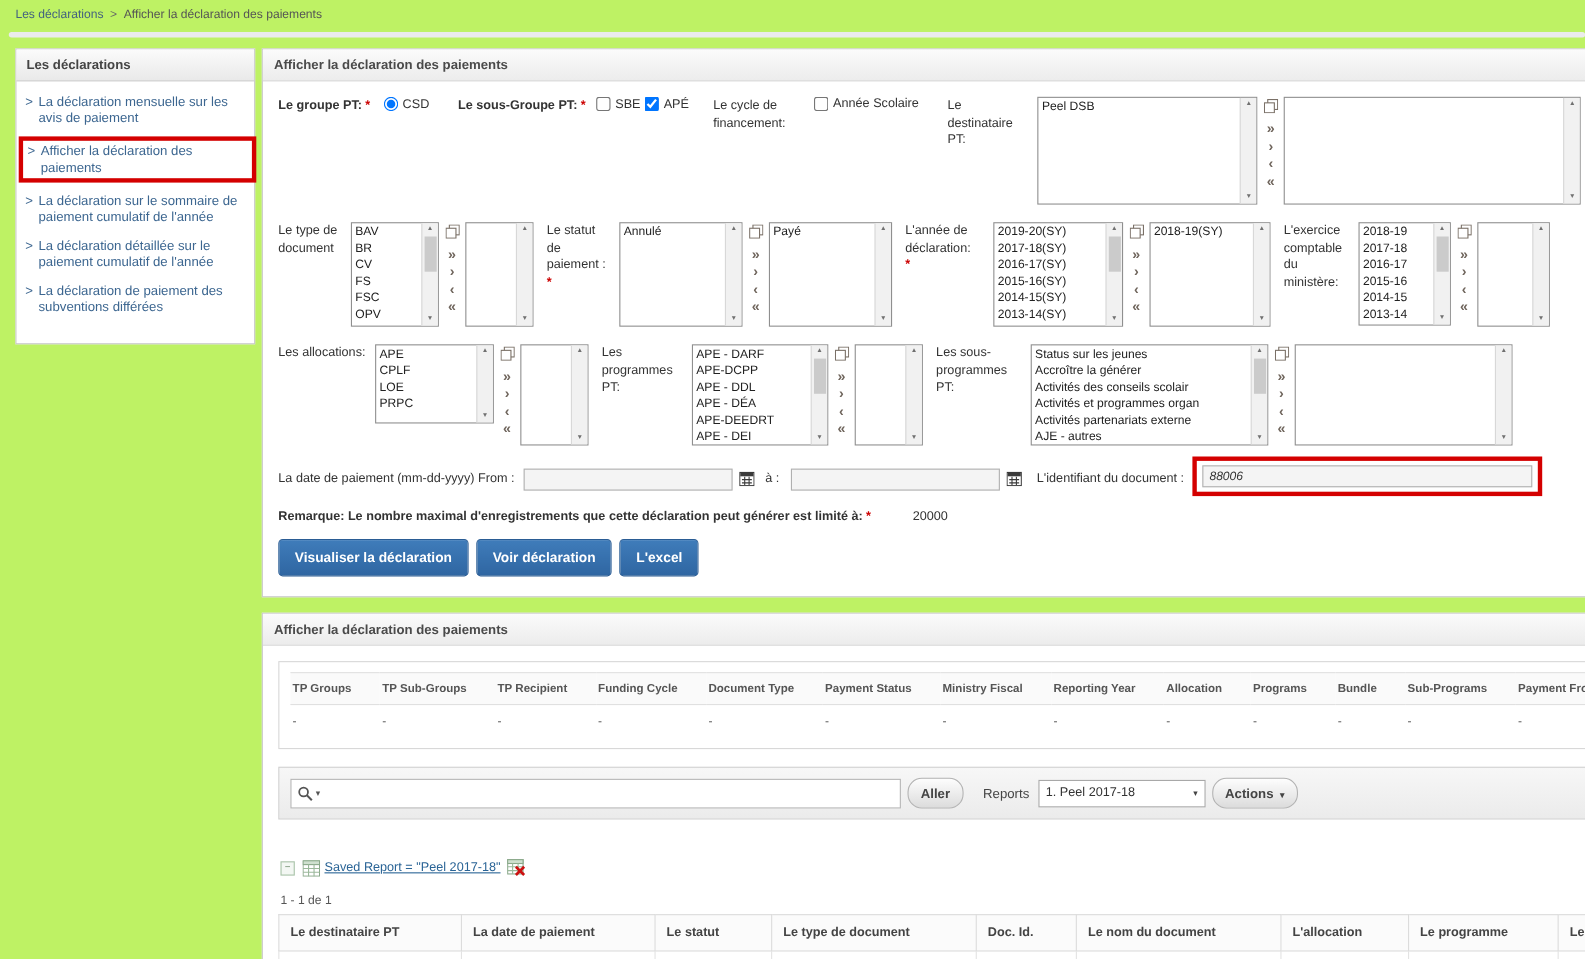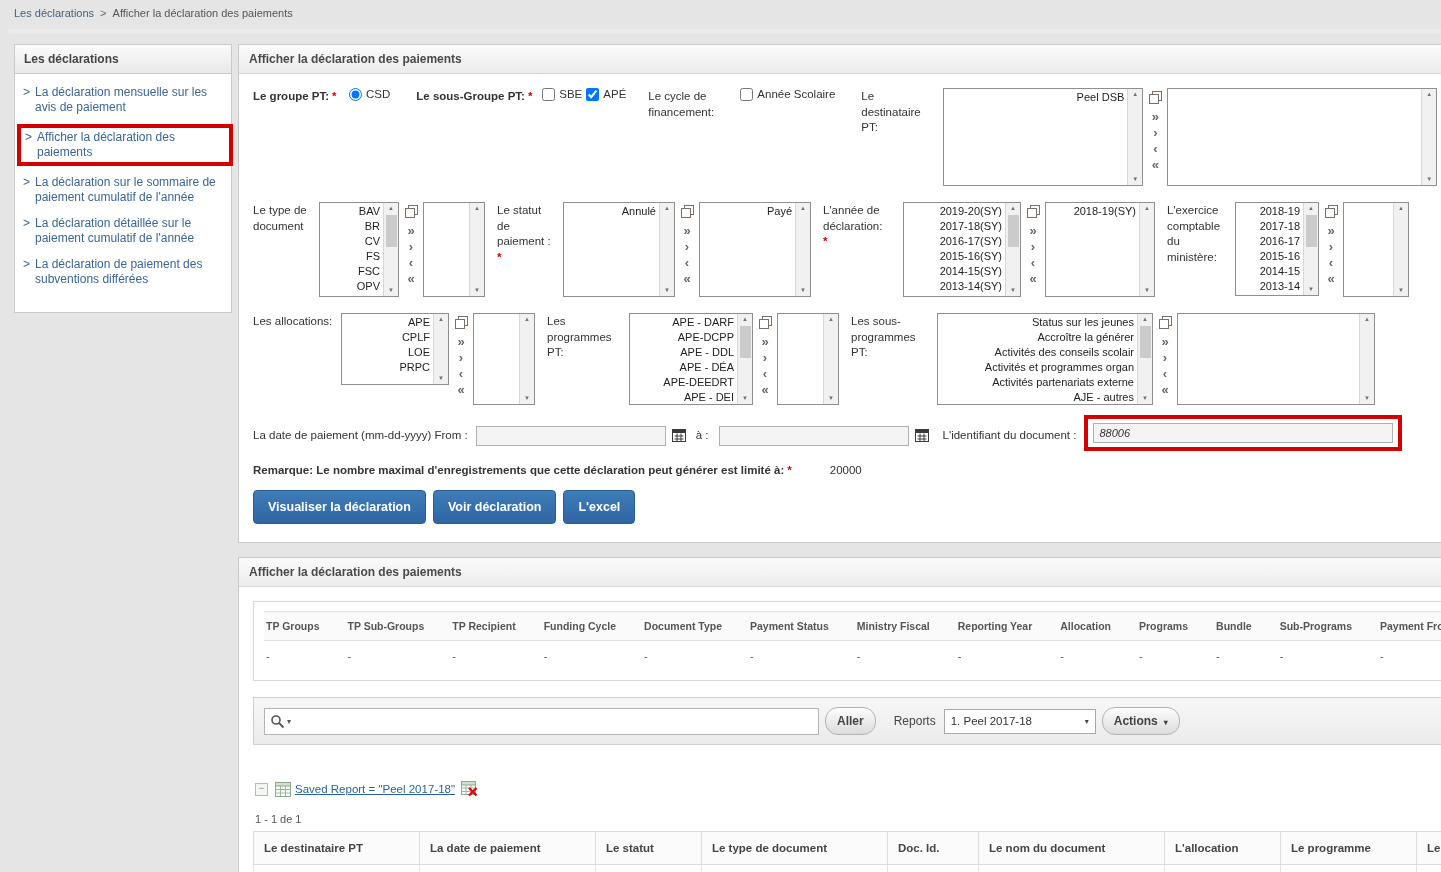--- a/index.html
+++ b/index.html
@@ -1,17 +1,17 @@
 <!DOCTYPE html>
 <html><head>
 <meta charset="utf-8">
 <style>
   html,body{margin:0;padding:0;background:#fff;}
   body{width:1441px;height:872px;overflow:hidden;position:relative;font-family:"Liberation Sans",sans-serif;color:#333;}
-  .page{position:absolute;inset:0;background:#e5e5e5;}
+  .page{position:absolute;inset:0;background:#bef264;}
   
   .breadcrumb{position:absolute;top:7px;left:14px;font-size:11px;color:#44637f;}
   .bc-link{color:#44637f;cursor:pointer;}
   .bc-sep{margin:0 6px;color:#666;}
   .bc-cur{color:#555;}
   .top-rule{position:absolute;top:29px;left:8px;width:1433px;height:5px;background:#ebebeb;border-radius:3px;}
   
   .sidebar{position:absolute;top:44px;left:14px;width:218px;border:1px solid #c9c9c9;background:#fff;box-sizing:border-box;}
   .sidebar-header{background:linear-gradient(#fbfbfb,#e9e9e9);border-bottom:1px solid #c9c9c9;padding:7px 9px;font-weight:bold;font-size:12px;color:#444;}
   .sidebar-list{padding:11px 8px 14px 8px;}
@@ -22,25 +22,25 @@
   
   .main{position:absolute;top:44px;left:238px;width:1330px;}
   .panel{border:1px solid #c9c9c9;background:#fff;margin-bottom:14px;}
   .panel-header{background:linear-gradient(#fbfbfb,#ececec);border-bottom:1px solid #d4d4d4;padding:7px 10px;font-weight:bold;font-size:12px;color:#4a4a4a;}
   .panel-body{padding:14px;}
   .frow{display:flex;align-items:flex-start;margin-bottom:16px;}
   .flabel{font-size:11.5px;color:#333;line-height:1.35;flex:none;margin-right:8px;margin-top:1px;}
   .bold{font-weight:bold;}
   .req{color:#cc0000;font-weight:bold;margin-left:3px;}
   .req-block{display:block;margin-left:0;}
-  .radio-wrap,.cb-wrap{display:flex;font-size:11.5px;color:#333;cursor:pointer;flex:none;}
+  .radio-wrap,.cb-wrap{display:flex;align-items:center;font-size:11.5px;color:#333;cursor:pointer;flex:none;}
   .radio-wrap input,.cb-wrap input{margin:0 4px 0 0;}
   .cb-col{display:flex;gap:4px;flex:none;}
   
-  .listbox{display:flex;border:1px solid #8f8f8f;background:#fff;box-sizing:border-box;flex:none;text-align:right;}
+  .listbox{display:flex;border:1px solid #8f8f8f;background:#fff;box-sizing:border-box;flex:none;}
   .lb-opts{flex:1;overflow:hidden;padding:1px 0;}
   .lb-opt{font-size:11px;color:#222;line-height:15px;padding:0 3px;white-space:nowrap;cursor:default;}
   .lb-scroll{display:flex;flex-direction:column;align-items:center;width:15px;background:#f1f1f1;border-left:1px solid #d8d8d8;padding:1px 0;box-sizing:border-box;flex:none;cursor:pointer;}
   .arr{font-size:6px;color:#707070;line-height:9px;}
   .arr.dn{margin-top:auto;}
   .lb-thumb{display:none;width:11px;height:32px;background:#cbcbcb;margin-top:2px;}
   .listbox.thumb .lb-thumb{display:block;}
   
   .shuttle{display:flex;flex-direction:column;align-items:center;margin:2px 4px 0 4px;flex:none;width:16px;}
   .sh{font-size:13px;font-weight:bold;color:#6f655c;line-height:12px;margin:2px 0;cursor:pointer;}

